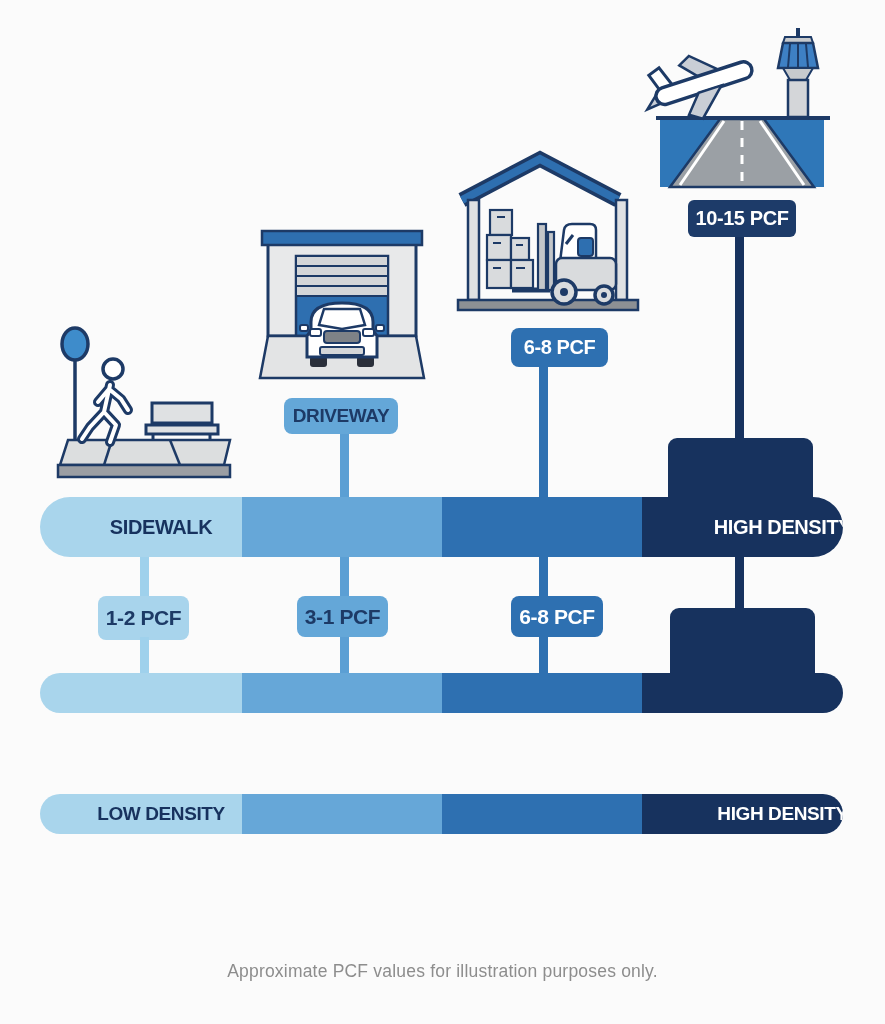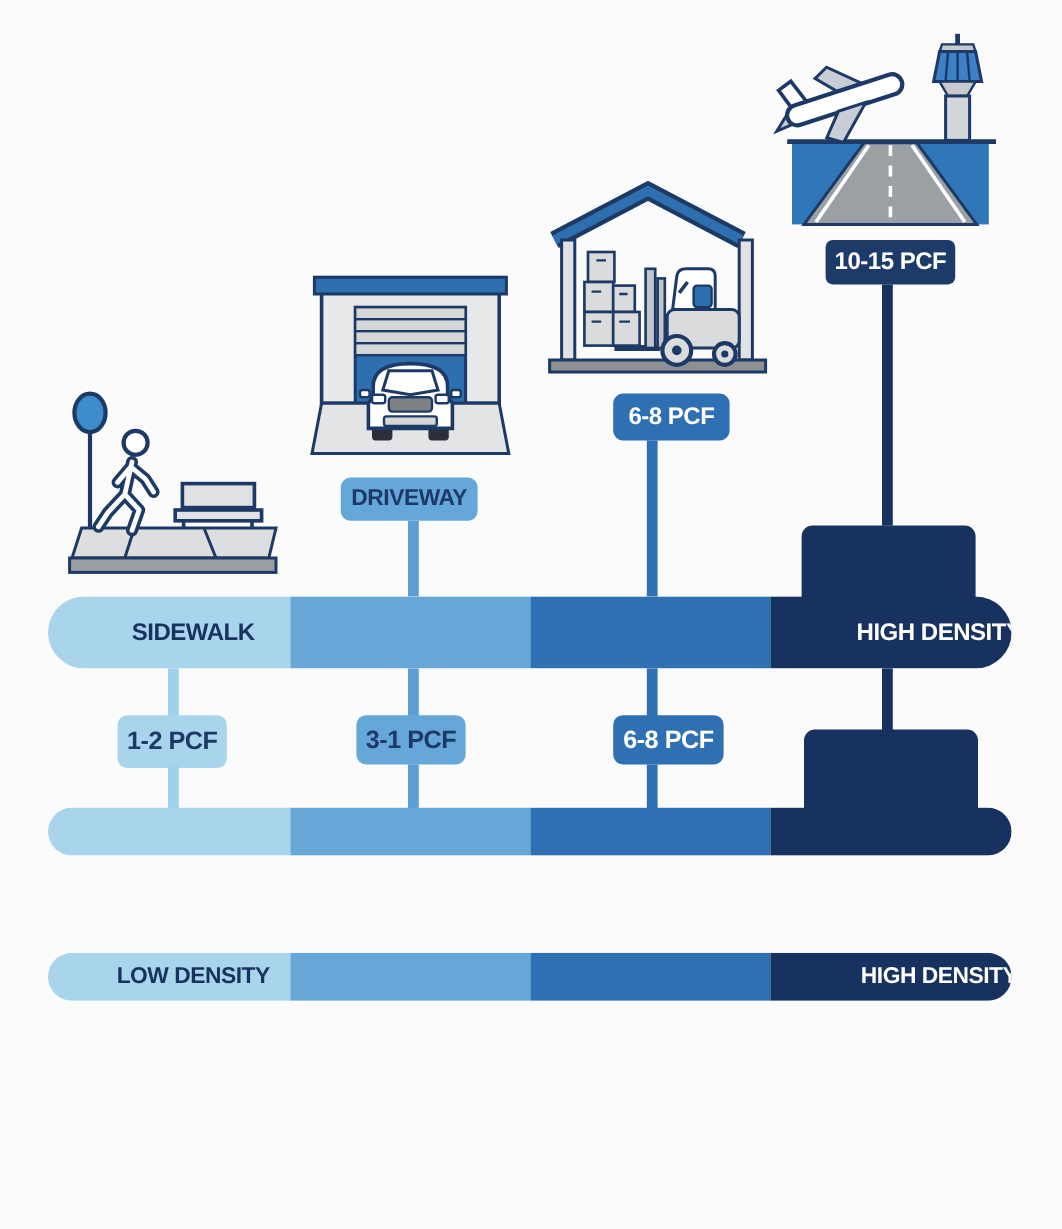--- a/index.html
+++ b/index.html
@@ -226,14 +226,15 @@
 
   <div class="bar" style="top:750px; height:40px; border-radius:20px;margin-top:44px;">
     <div class="seg s1"></div>
     <div class="seg s2"></div>
     <div class="seg s3"></div>
     <div class="seg s4"></div>
     <div class="bar-label lbl-navy" style="left:0; width:242px; font-size:19px;">LOW DENSITY</div>
     <div class="bar-label lbl-white" style="left:642px; width:201px; font-size:19px;">HIGH DENSITY</div>
   </div>
 
+  <div id="caption">Approximate PCF values for illustration purposes only.</div>
 
 </div>
 
 </body></html>

